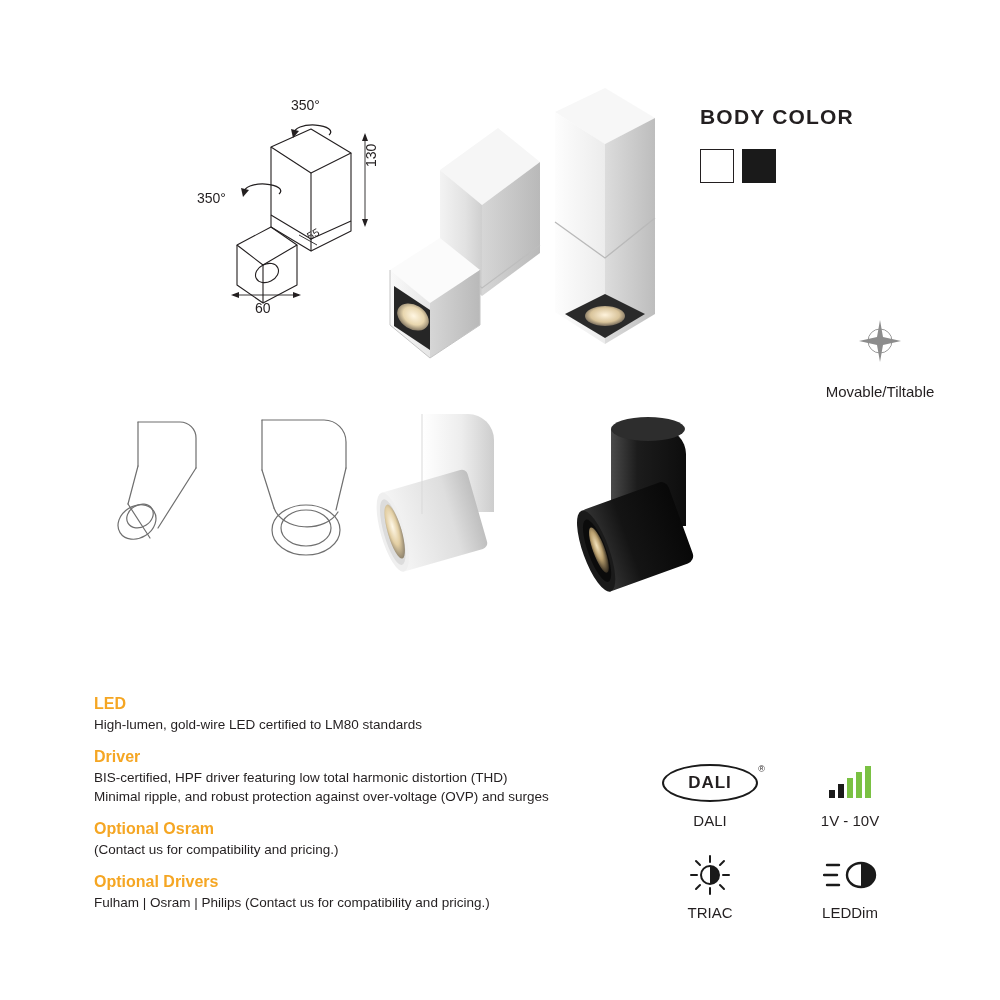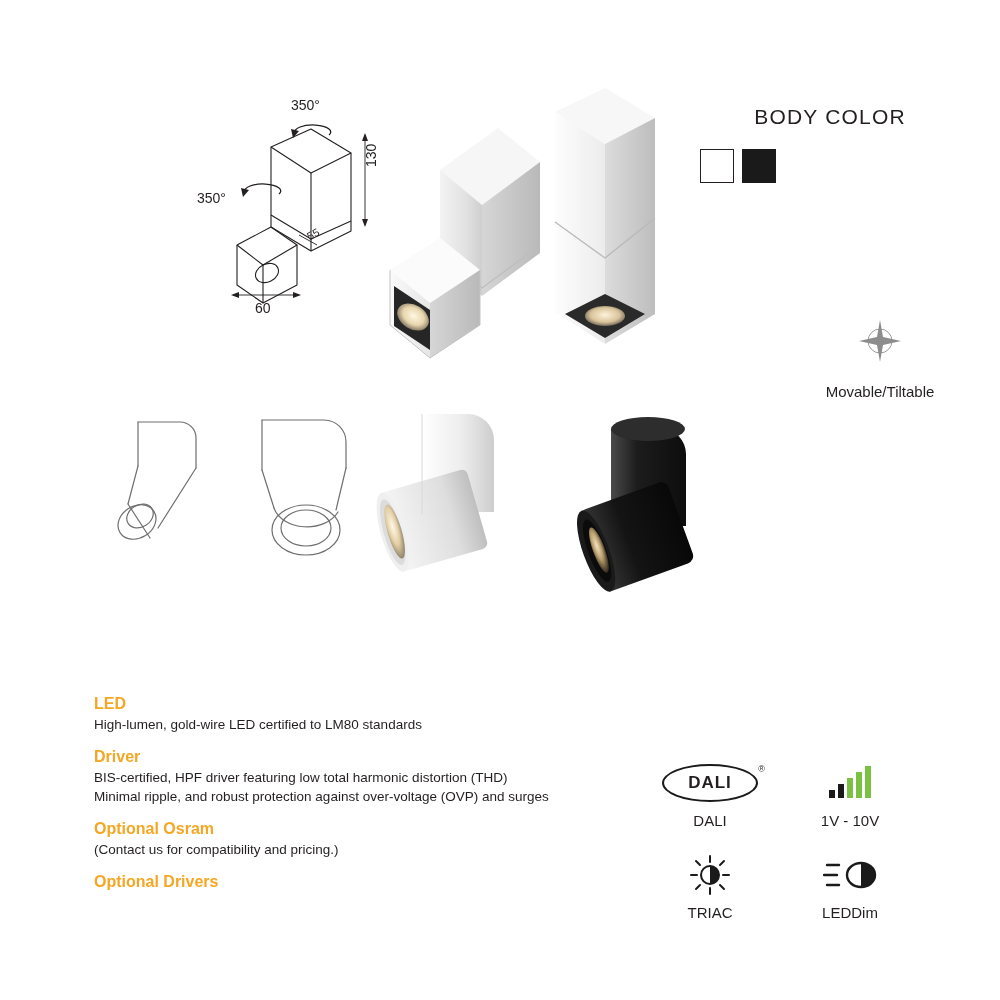--- a/index.html
+++ b/index.html
@@ -34,24 +34,24 @@
   }
 
   
   #body-color-block {
     left: 700px;
     top: 105px;
     width: 260px;
   }
   #body-color-title {
     font-size: 21px;
-    font-weight: normal;
+    font-weight: bold;
     letter-spacing: 1.2px;
     color: #231f20;
-    text-align: center;
+    text-align: left;
   }
   .swatch-row {
     margin-top: 20px;
     display: flex;
     gap: 8px;
   }
   .swatch {
     width: 34px;
     height: 34px;
     box-sizing: border-box;
@@ -397,20 +397,21 @@
     <p class="spec-p">Minimal ripple, and robust protection against over-voltage (OVP) and surges</p>
   </div>
 
   <div>
     <div class="spec-h rest">Optional Osram</div>
     <p class="spec-p">(Contact us for compatibility and pricing.)</p>
   </div>
 
   <div>
     <div class="spec-h rest">Optional Drivers</div>
+    <p class="spec-p">Fulham | Osram | Philips (Contact us for compatibility and pricing.)</p>
   </div>
 
 </div>
 
 <div class="abs" id="dimming-block">
   <div class="dim-grid">
 
     <div class="dim-cell">
       <div class="icon-wrap">
         <div class="dali-oval">

